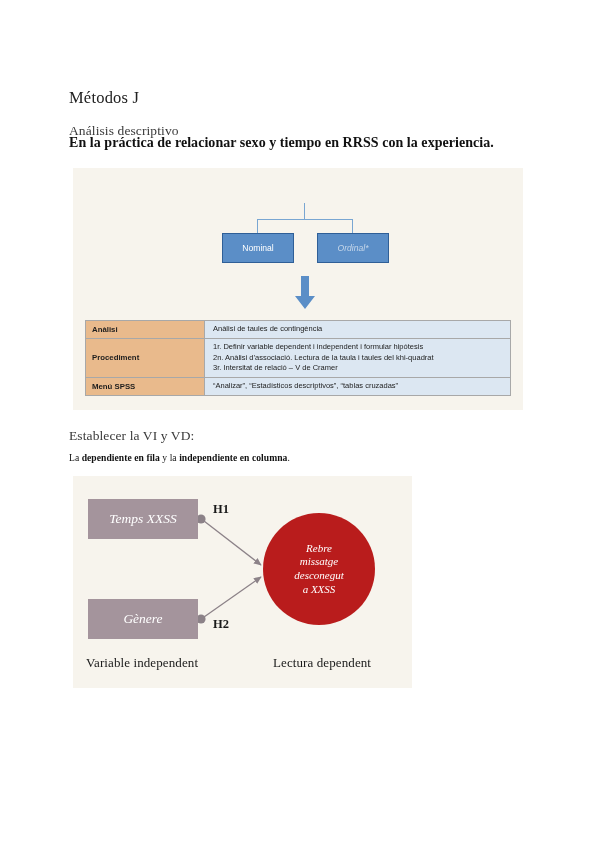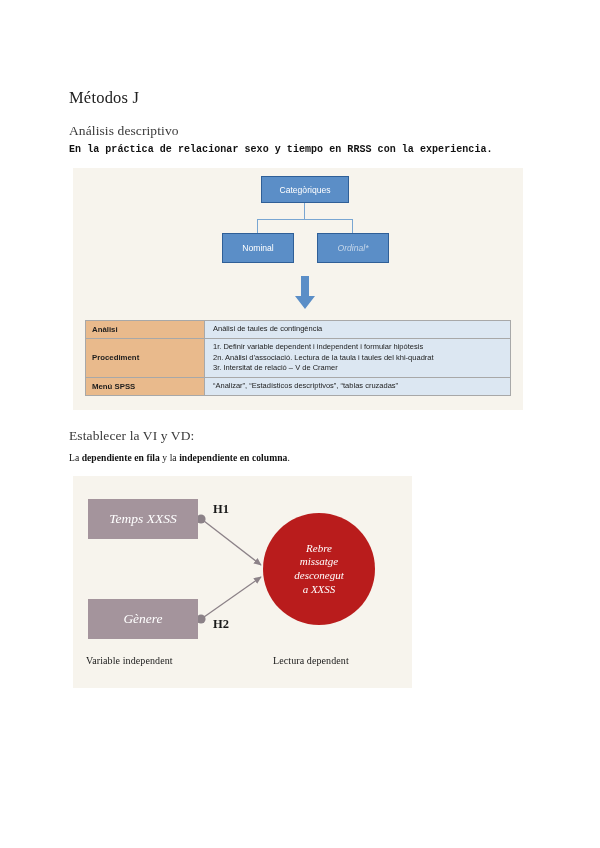--- a/index.html
+++ b/index.html
@@ -37,26 +37,25 @@
     position: absolute;
     left: 69px;
     top: 123px;
     font-size: 13.5px;
     color: #3a3a3a;
     letter-spacing: .1px;
   }
   .lead-1 {
     position: absolute;
     left: 69px;
-    top: 144px;
-    font-size: 10px;
+    top: 135px;
+    font-size: 14px;
     font-weight: bold;
     color: #111;
     letter-spacing: .05px;
-    font-family: Liberation Mono, monospace;
   }
   .heading-2 {
     position: absolute;
     left: 69px;
     top: 428px;
     font-size: 13.5px;
     color: #3a3a3a;
     letter-spacing: .1px;
   }
   .lead-2 {
@@ -192,21 +191,21 @@
     font-weight: bold;
     font-size: 12.5px;
     color: #1a1a1a;
   }
   .hyp-1 { left: 140px; top: 26px; }
   .hyp-2 { left: 140px; top: 141px; }
 
   .cap {
     position: absolute;
     font-family: "Liberation Serif", serif;
-    font-size: 10px;
+    font-size: 13px;
     color: #1a1a1a;
     letter-spacing: .1px;
   }
   .cap-left  { left: 13px;  top: 179px; }
   .cap-right { left: 200px; top: 179px; }
 </style>
 </head>
 <body>
 
 <div class="page">
@@ -217,21 +216,20 @@
   <div class="lead-1">En la práctica de relacionar sexo y tiempo en RRSS con la experiencia.</div>
 
   <div class="fig1">
 
     <div class="tree">
       <div class="connector conn-v-root"></div>
       <div class="connector conn-h"></div>
       <div class="connector conn-v-l"></div>
       <div class="connector conn-v-r"></div>
 
-      <div class="node node-root">Categòriques</div>
       <div class="node node-right">Ordinal*</div>
       <div class="node node-left">Nominal</div>
 
       <svg class="down-arrow" viewBox="0 0 22 34">
         <polygon points="7,0 15,0 15,20 21,20 11,33 1,20 7,20" fill="#5b8ec7"></polygon>
       </svg>
     </div>
 
     <table class="fig1-table">
       <tbody>

